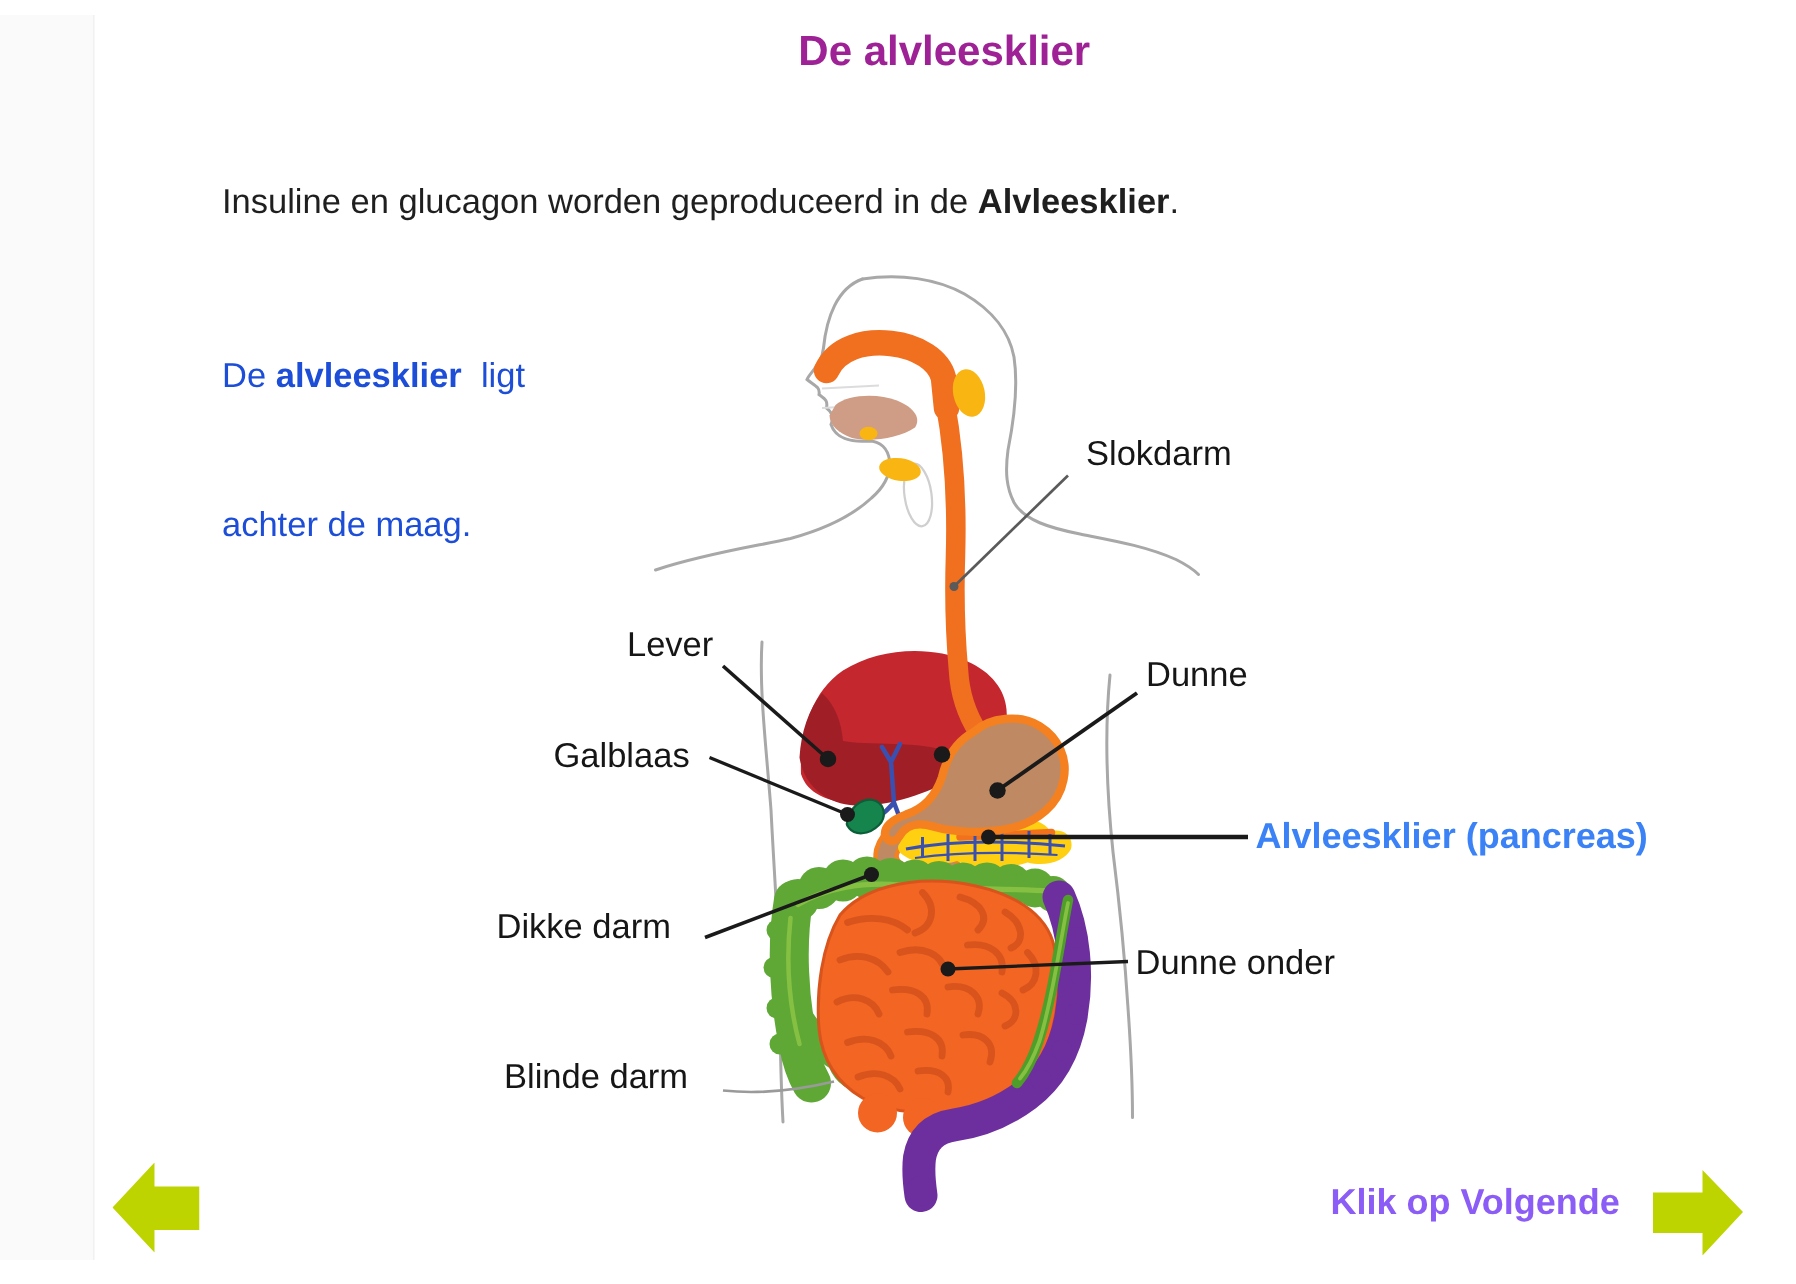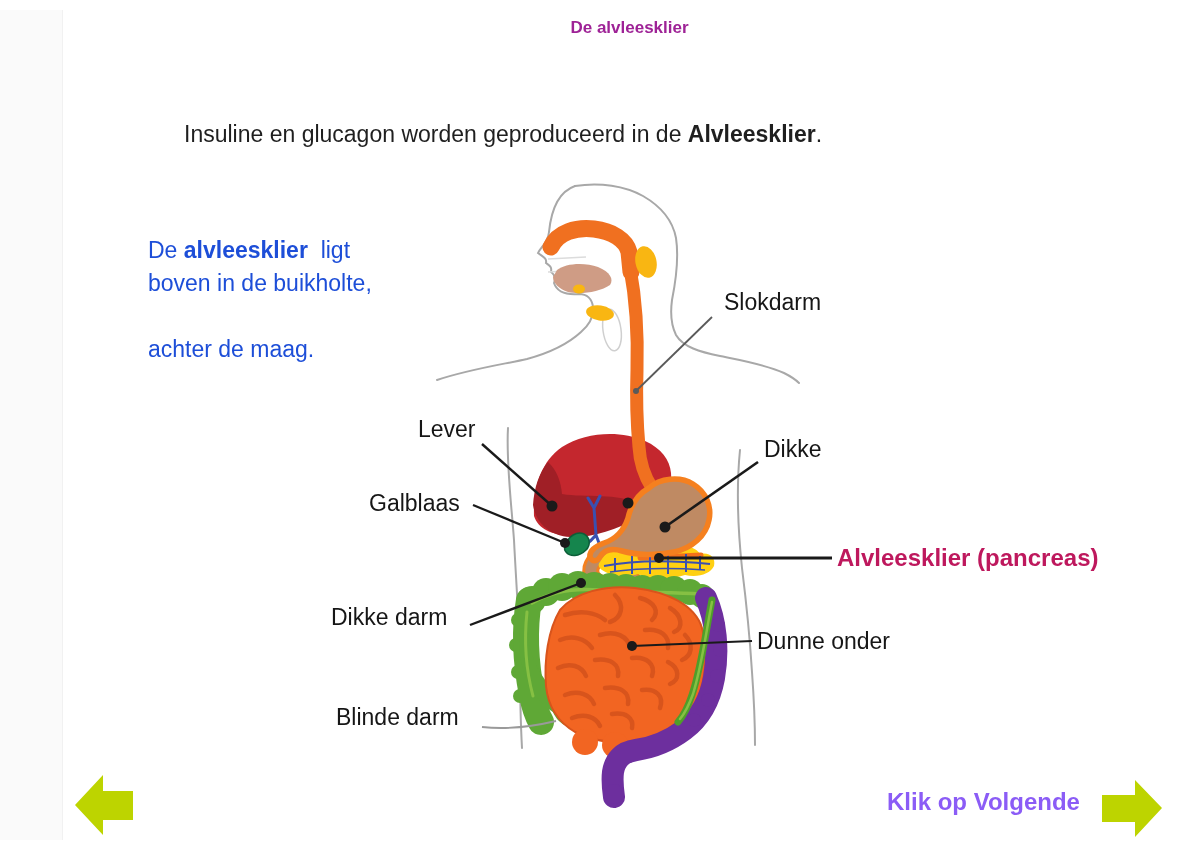--- a/index.html
+++ b/index.html
@@ -2,40 +2,40 @@
 <html><head>
 <meta charset="utf-8">
 <style>
   html,body{margin:0;padding:0;}
   body{
     width:1197px;height:856px;position:relative;background:#ffffff;
     font-family:"Liberation Sans","DejaVu Sans",sans-serif;color:#1f1f1f;
     overflow:hidden;
   }
   .side-strip{position:absolute;left:0;top:10px;width:62px;height:830px;background:#fafafa;border-right:1px solid #f1f1f1;}
-  .title{position:absolute;left:62px;right:0;top:18px;text-align:center;font-size:17px;font-weight:bold;color:#9e2296;}
-  .intro{position:absolute;left:148px;top:121px;font-size:23px;color:#1f1f1f;white-space:pre-wrap;margin-left:36px;}
+  .title{position:absolute;left:62px;right:0;top:18px;text-align:center;font-size:28px;font-weight:bold;color:#9e2296;}
+  .intro{position:absolute;left:148px;top:121px;font-size:23px;color:#1f1f1f;white-space:pre-wrap;}
   .desc{position:absolute;left:148px;top:234px;width:270px;font-size:23px;line-height:33px;color:#1d4ed8;white-space:pre-wrap;}
   .diagram-svg{position:absolute;left:0;top:0;width:1197px;height:856px;}
   .lbl{position:absolute;font-size:23px;color:#161616;white-space:nowrap;}
-  .lbl.purple{font-size:24px;font-weight:bold;color:#be185d;}
+  .lbl.purple{font-size:24px;font-weight:bold;color:#3b82f6;}
   .footer-hint{position:absolute;left:887px;top:788px;font-size:24px;font-weight:bold;color:#8b5cf6;white-space:nowrap;}
   .arrow{position:absolute;}
   b{font-weight:bold;}
 </style>
 </head>
 <body>
 
 <div class="side-strip"></div>
 
 <div class="title">De alvleesklier</div>
 
 <div class="intro"><span>Insuline en glucagon worden geproduceerd in de </span><b>Alvleesklier</b><span>.</span></div>
 
-<div class="desc"><span>De </span><b>alvleesklier</b><span>  ligt</span><br><span>boven in de buikholte,</span><br><br><span>achter de maag.</span></div>
+<div class="desc"><span>De </span><b>alvleesklier</b><span>  ligt</span><br><br><br><span>achter de maag.</span></div>
 
 <svg class="diagram-svg" viewBox="0 0 1197 856" xmlns="http://www.w3.org/2000/svg">
 
   <g fill="none" stroke-width="2" stroke="#a8a8a8" stroke-linecap="round">
     <path d="M575,186 C558,192 551,212 549,232 C548,243 540,248 538,253 C543,257 547,258 546,263 C550,266 552,267 551,272 C555,275 556,278 554,283 C557,292 567,295 579,294 C587,294 592,299 593,307 C594,317 589,325 581,332 C568,344 549,353 527,359 C505,364 470,369 437,380"></path>
     <path d="M508,428 C506,460 511,500 514,540 C516,580 519,620 520,660 C520,700 521,730 522,748"></path>
     <path d="M575,186 C600,182 625,186 643,196 C662,207 673,222 676,238 C679,258 676,280 672,300 C670,315 671,325 676,335 C683,347 700,352 720,356 C740,360 764,364 784,373 C790,376 795,379 799,383"></path>
     <path d="M740,450 C736,490 738,530 742,568 C746,600 750,640 752,672 C754,700 755,725 755,745"></path>
   </g>
 
@@ -166,21 +166,21 @@
     <circle cx="581" cy="583" r="5" fill="#1a1a1a"></circle>
     <path d="M752,641 L632,646" stroke="#1a1a1a" stroke-width="2.2" fill="none"></path>
     <circle cx="632" cy="646" r="5" fill="#1a1a1a"></circle>
     <path d="M482,727 C510,730 535,726 556,721" stroke="#9a9a9a" stroke-width="1.8" fill="none"></path>
   </g>
 </svg>
 
 <div class="lbl" style="left:724px;top:289px;">Slokdarm</div>
 <div class="lbl" style="left:418px;top:416px;">Lever</div>
 <div class="lbl" style="left:369px;top:490px;">Galblaas</div>
-<div class="lbl" style="left:764px;top:436px;">Dikke</div>
+<div class="lbl" style="left:764px;top:436px;">Dunne</div>
 <div class="lbl purple" style="left:837px;top:544px;">Alvleesklier (pancreas)</div>
 <div class="lbl" style="left:331px;top:604px;">Dikke darm</div>
 <div class="lbl" style="left:757px;top:628px;">Dunne onder</div>
 <div class="lbl" style="left:336px;top:704px;">Blinde darm</div>
 
 <svg class="arrow" style="left:75px;top:775px;" width="58" height="60" viewBox="0 0 58 60">
   <polygon points="0,30 28,0 28,16 58,16 58,45 28,45 28,60" fill="#bdd400"></polygon>
 </svg>
 
 <div class="footer-hint">Klik op Volgende</div>

